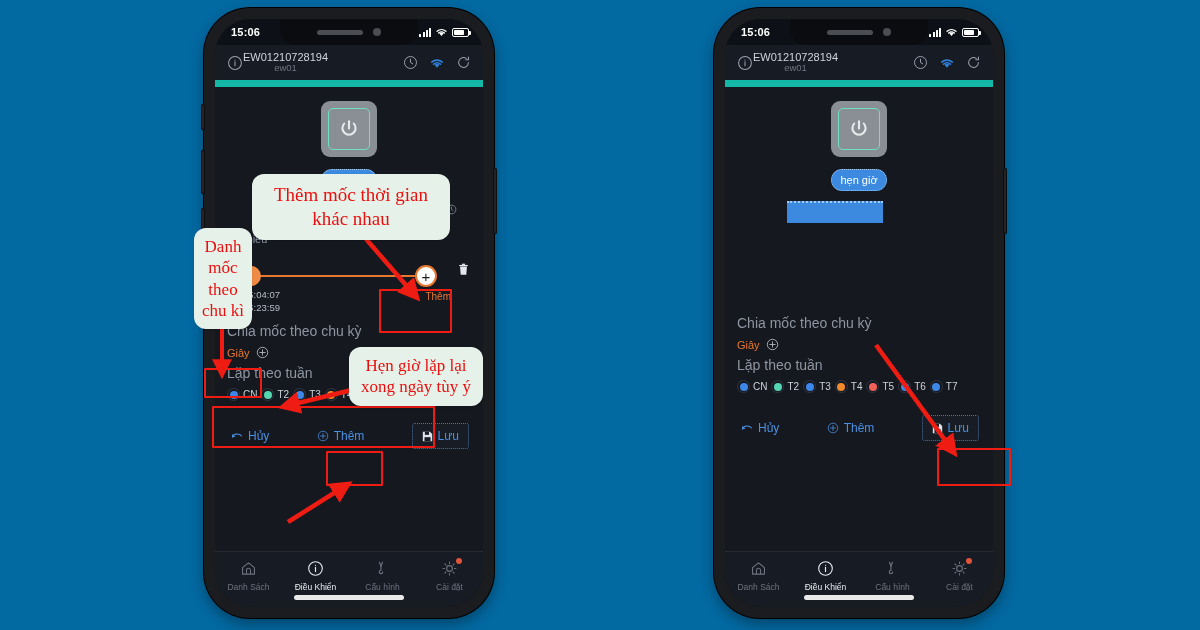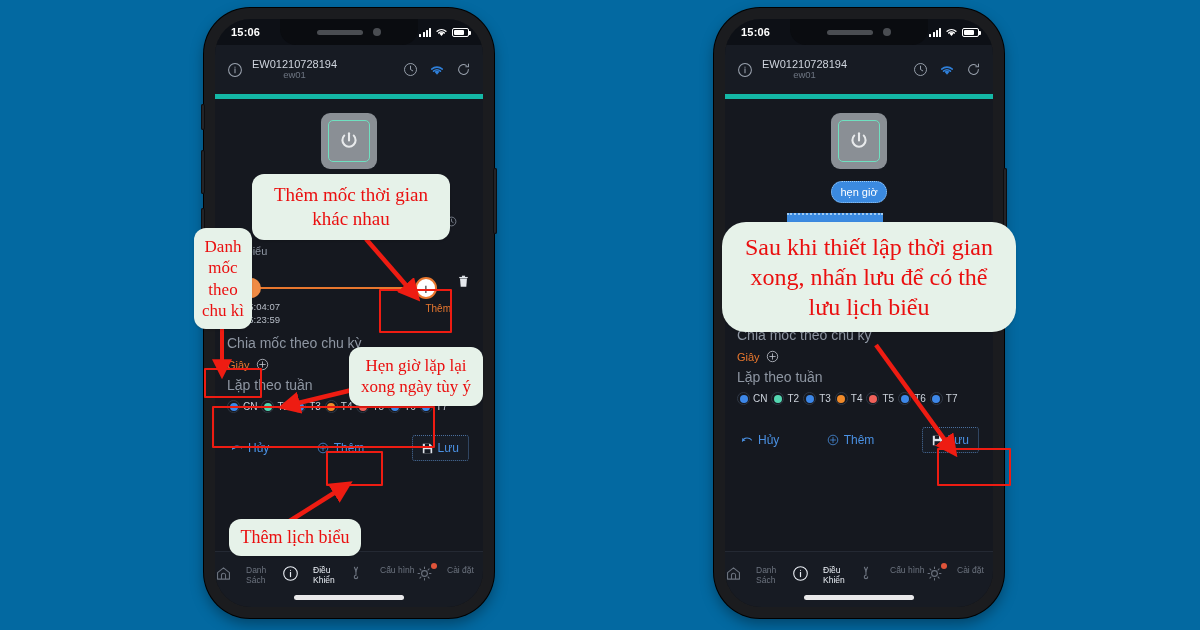--- a/index.html
+++ b/index.html
@@ -64,22 +64,22 @@
   .sb-right { margin-left: auto; display: flex; align-items: center; gap: 4px; }
   .bars { display: flex; align-items: flex-end; gap: 1.2px; height: 9px; }
   .bars i { display: block; width: 2px; background: #fff; border-radius: .5px; }
   .bars i:nth-child(1){height:3px}.bars i:nth-child(2){height:5px}
   .bars i:nth-child(3){height:7px}.bars i:nth-child(4){height:9px}
   .batt { width: 17px; height: 9px; border: 1px solid #fff; border-radius: 2px; position: relative; }
   .batt::after { content:''; position:absolute; right:-3px; top:2.5px; width:2px;height:4px;background:#fff;border-radius:0 1px 1px 0;}
   .batt i { position:absolute; left:1px; top:1px; bottom:1px; width:10px; background:#fff; border-radius:1px; }
 
   .appbar {
-    height: 54px; background: #171b23; display: flex; align-items: center;
-    padding: 0 12px; gap: 9px; border-bottom: 5px solid #14b8a6;
+    height: 42px; background: #171b23; display: flex; align-items: center;
+    padding: 0 12px; border-bottom: 7px solid #14b8a6;
   }
   .dev-meta { line-height: 1.15; }
   .dev-id { font-size: 11px; color: #cfd4dd; }
   .dev-sub { font-size: 9.5px; color: #6e7682; text-align: center; }
   .appbar-right { margin-left: auto; display: flex; align-items: center; gap: 11px; }
 
   .body { position: relative; padding: 0 12px; }
 
   .power-wrap { display: flex; justify-content: center; margin-top: 14px; }
   .power-btn {
@@ -144,21 +144,21 @@
     border: 1px dotted #4a6f9e; padding: 5px 9px; border-radius: 3px; background:#171c25;
     margin-right: 2px;
   }
 
   
   .navbar {
     position: absolute; left: 0; right: 0; bottom: 0; height: 56px;
     background: #171b23; border-top: 1px solid #242933;
     display: flex; align-items: center; padding-bottom: 8px;
   }
-  .nav-item { flex: 1; display: flex; flex-direction: row; align-items: flex-start; gap: 14px; color: #6c737f; }
+  .nav-item { flex: 1; display: flex; flex-direction: column; align-items: center; gap: 1px; color: #6c737f; }
   .nav-item.active { color: #e9edf3; }
   .nav-lbl { font-size: 8.5px; }
   .nav-ic { position: relative; }
   .badge { position: absolute; right: -4px; top: -2px; width: 6px; height: 6px; border-radius: 50%; background: #e0543a; }
 
   
   .overlay { position: absolute; inset: 0; z-index: 60; pointer-events: none; }
   .callout {
     position: absolute;
     background: #e6f2e9;
@@ -638,18 +638,16 @@
     <div class="hl" style="left:212px; top:406px; width:223px; height:42px;"></div>
     <div class="hl" style="left:326px; top:451px; width:57px; height:35px;"></div>
     <div class="hl" style="left:937px; top:448px; width:74px; height:38px;"></div>
 
     <div class="callout" style="left:252px; top:174px; width:198px; padding:9px 8px; font-size:19px;">Thêm mốc thời gian khác nhau</div>
 
     <div class="callout" style="left:194px; top:228px; width:58px; padding:8px 4px; font-size:17px;">Danh mốc theo chu kì</div>
 
     <div class="callout" style="left:349px; top:347px; width:134px; padding:8px 6px; font-size:17px;">Hẹn giờ lặp lại xong ngày tùy ý</div>
 
-    <div class="callout" style="left:229px; top:519px; width:132px; padding:7px 6px; font-size:18px;">Thêm lịch biểu</div>
-
-    <div class="callout" style="left:722px; top:222px; width:294px; padding:10px 12px; font-size:24px; border-radius:24px;">Sau khi thiết lập thời gian xong, nhấn lưu  để có thể lưu lịch biểu</div>
+
   </div>
 
 </div>
 
 </body></html>

